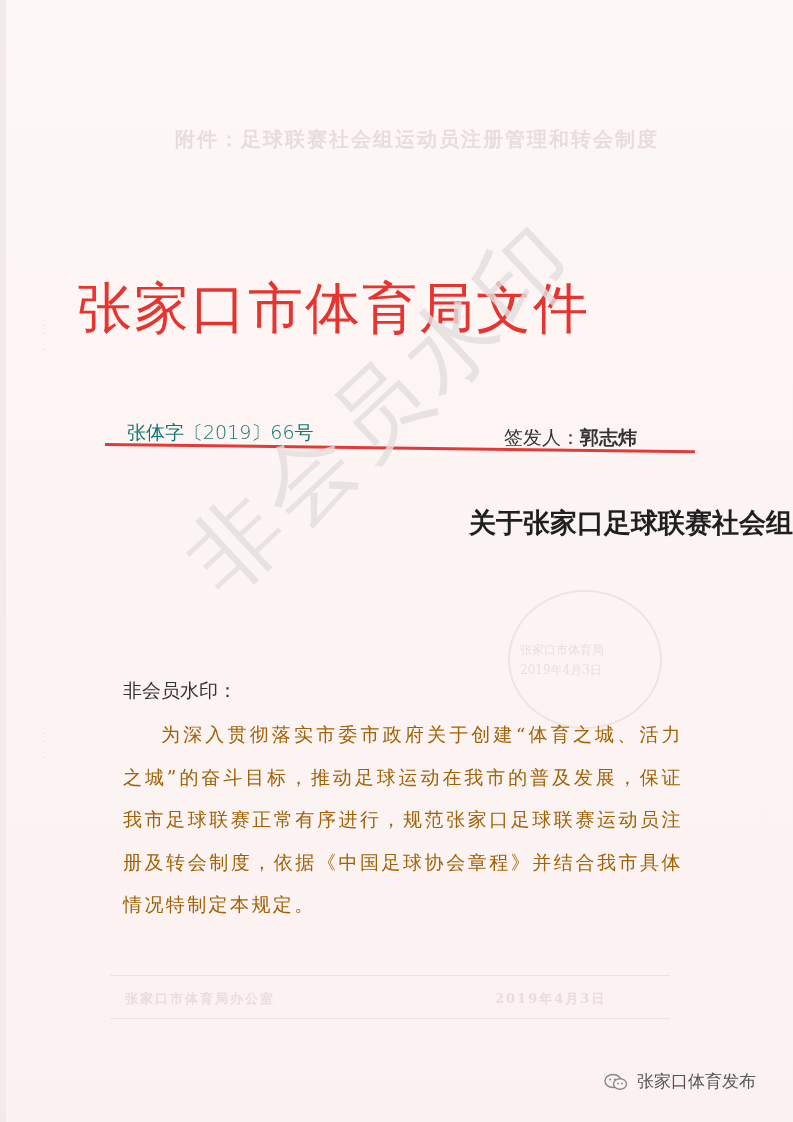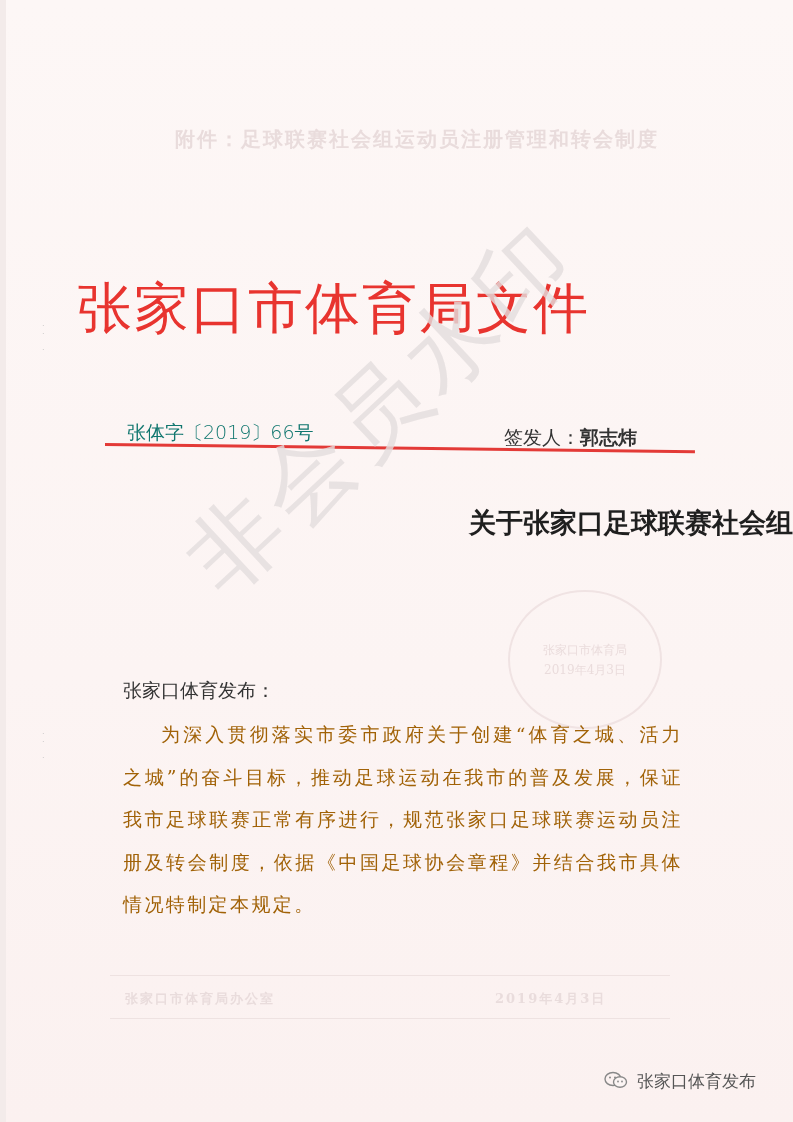--- a/index.html
+++ b/index.html
@@ -15,27 +15,27 @@
   .scan-dots { position:absolute; left:42px; color:#bbb; font-size:8px; line-height:8px; }
   .doc-header { position:absolute; left:0; width:667px; top:272px; text-align:center;
                 font-size:55px; color:#e8342f; font-family:"DejaVu Serif",serif; letter-spacing:2px; font-weight:normal; }
   .doc-number { position:absolute; left:127px; top:420px; font-size:19px; color:#0f766e; font-family:"DejaVu Sans",sans-serif; font-weight:300; }
   .issuer { position:absolute; left:488px; top:425px; font-size:19px; color:#333; font-family:"DejaVu Sans",sans-serif;margin-left:16px; }
   .issuer-name { font-weight:bold; }
   .red-rule { position:absolute; left:105px; top:443px; width:590px; height:3px; background:#e33a37; transform:rotate(0.7deg); transform-origin:left; }
   .watermark { position:absolute; left:160px; top:530px; font-size:92px; color:#e4dede; transform:rotate(-43deg);
                transform-origin:left top; font-family:"DejaVu Sans",sans-serif; letter-spacing:6px; opacity:.8; }
   .seal { position:absolute; left:508px; top:590px; width:150px; height:135px; border:2px solid #f0e3e3; border-radius:50%; }
-  .seal-text { position:absolute; left:520px; top:640px; width:130px; color:#eadcdc; font-size:12px; text-align:center; line-height:20px; }
+  .seal-text { position:absolute; left:520px; top:640px; width:130px; color:#eadcdc; font-size:12px; text-align:left; line-height:20px; }
   .title { position:absolute; left:0; width:793px; top:502px; text-align:right; font-size:27px; font-weight:bold;
            color:#1f1f1f; line-height:42px; font-family:"DejaVu Serif",serif; }
   .salutation { position:absolute; left:123px; top:678px; font-size:19px; color:#333; }
   .body { position:absolute; left:123px; top:713px; width:560px; font-size:19px; color:#a16207; line-height:42.5px;
           text-align:justify; text-indent:2em; letter-spacing:2.4px; }
-  .brand { position:absolute; left:603px; top:1070px; display:flex; align-items:flex-start; gap:8px; color:#555;
+  .brand { position:absolute; left:603px; top:1070px; display:flex; align-items:center; gap:8px; color:#555;
            font-family:"DejaVu Sans",sans-serif; font-size:17px; }
   .brand-icon { width:26px; height:20px; position:relative; }
 </style>
 </head>
 <body>
 
 <div class="page"></div>
 <div class="left-edge"></div>
 
 <div class="bleed bleed-top">附件：足球联赛社会组运动员注册管理和转会制度</div>
@@ -56,21 +56,21 @@
 <div class="seal"></div>
 <div class="seal-text">
   <div>张家口市体育局</div>
   <div>2019年4月3日</div>
 </div>
 
 <div class="title">
   <div>关于张家口足球联赛社会组</div>
 </div>
 
-<div class="salutation">张家口体育发布：</div>
+<div class="salutation">非会员水印：</div>
 <div class="body">为深入贯彻落实市委市政府关于创建“体育之城、活力之城”的奋斗目标，推动足球运动在我市的普及发展，保证我市足球联赛正常有序进行，规范张家口足球联赛运动员注册及转会制度，依据《中国足球协会章程》并结合我市具体情况特制定本规定。</div>
 
 <div class="bleed-line" style="left:110px; top:975px; width:560px;"></div>
 <div class="bleed bleed-footer-left">张家口市体育局办公室</div>
 <div class="bleed bleed-footer-right">2019年4月3日</div>
 <div class="bleed-line" style="left:110px; top:1018px; width:560px;"></div>
 
 <div class="brand">
   <span class="brand-icon">
     <svg width="26" height="20" viewBox="0 0 26 20">

